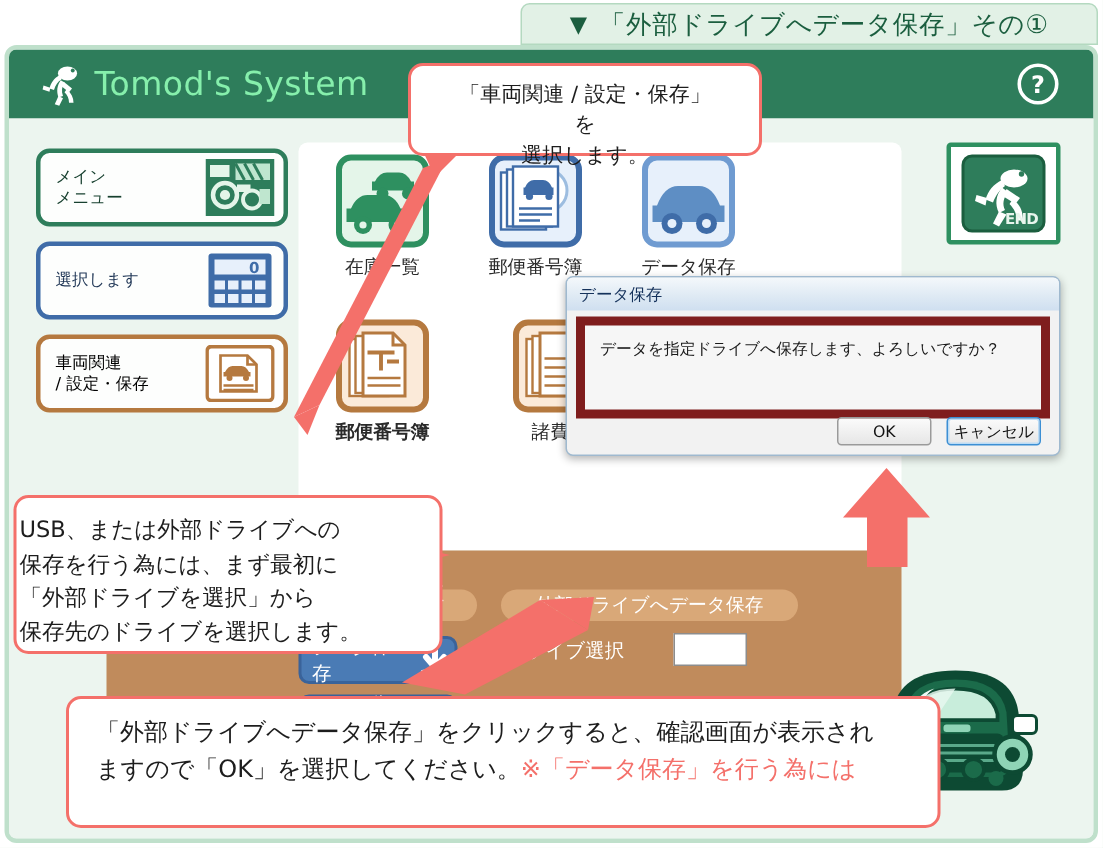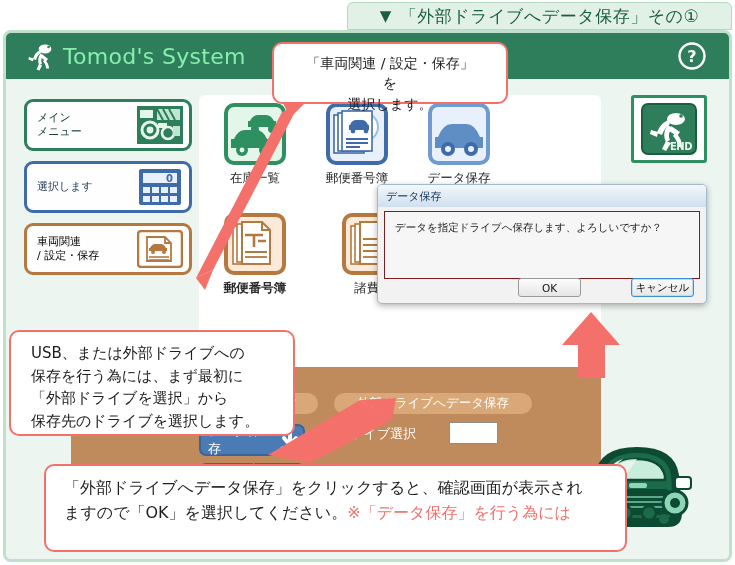--- a/index.html
+++ b/index.html
@@ -308,21 +308,21 @@
     align-items: center;
     padding-left: 8px;
     font-size: 11px;
     color: #15325b;
   }
   #dlg-body {
     position: absolute;
     left: 6px; top: 26px;
     right: 6px; bottom: 24px;
     background: #f6f6f6;
-    border: 1px solid #7f1d1d;
+    border: 6px solid #7f1d1d;
     box-sizing: border-box;
     padding: 9px 10px;
   }
   #dlg-message { font-size: 10.5px; color: #1a1a1a; }
   #dlg-buttons {
     position: absolute;
     right: 12px;
     bottom: 6px;
     display: flex;
     gap: 10px;
@@ -331,21 +331,20 @@
     width: 63px; height: 19px;
     font-size: 10.5px;
     display: flex;
     align-items: center;
     justify-content: center;
     background: linear-gradient(to bottom,#fbfbfb,#e6e6e6);
     border: 1px solid #9a9a9a;
     border-radius: 3px;
     color: #111;
     box-sizing: border-box;
-    margin-left: 40px;
   }
   #dlg-cancel-button { border: 1px solid #3c8fd4; box-shadow: 0 0 0 1px #bcdcf5 inset; }
 
   
   .callout {
     position: absolute;
     background: #ffffff;
     border: 2px solid #f4706a;
     border-radius: 10px;
     box-sizing: border-box;
@@ -360,21 +359,21 @@
   #callout-select-menu {
     left: 272px; top: 42px;
     width: 236px; height: 62px;
     padding: 9px 28px;
     text-align: center;
   }
   #callout-select-menu .co-text { font-size: 14px; }
   #callout-usb {
     left: 9px; top: 330px;
     width: 286px; height: 106px;
-    padding: 10px 20px;
+    padding: 10px 2px;
   }
   #callout-usb .co-text { font-size: 15px; line-height: 1.5; }
   #callout-confirm {
     left: 44px; top: 464px;
     width: 583px; height: 88px;
     padding: 10px 18px;
   }
   #callout-confirm .co-text { font-size: 16px; line-height: 1.55; }
   .red-text { color: #f4706a; }
 

